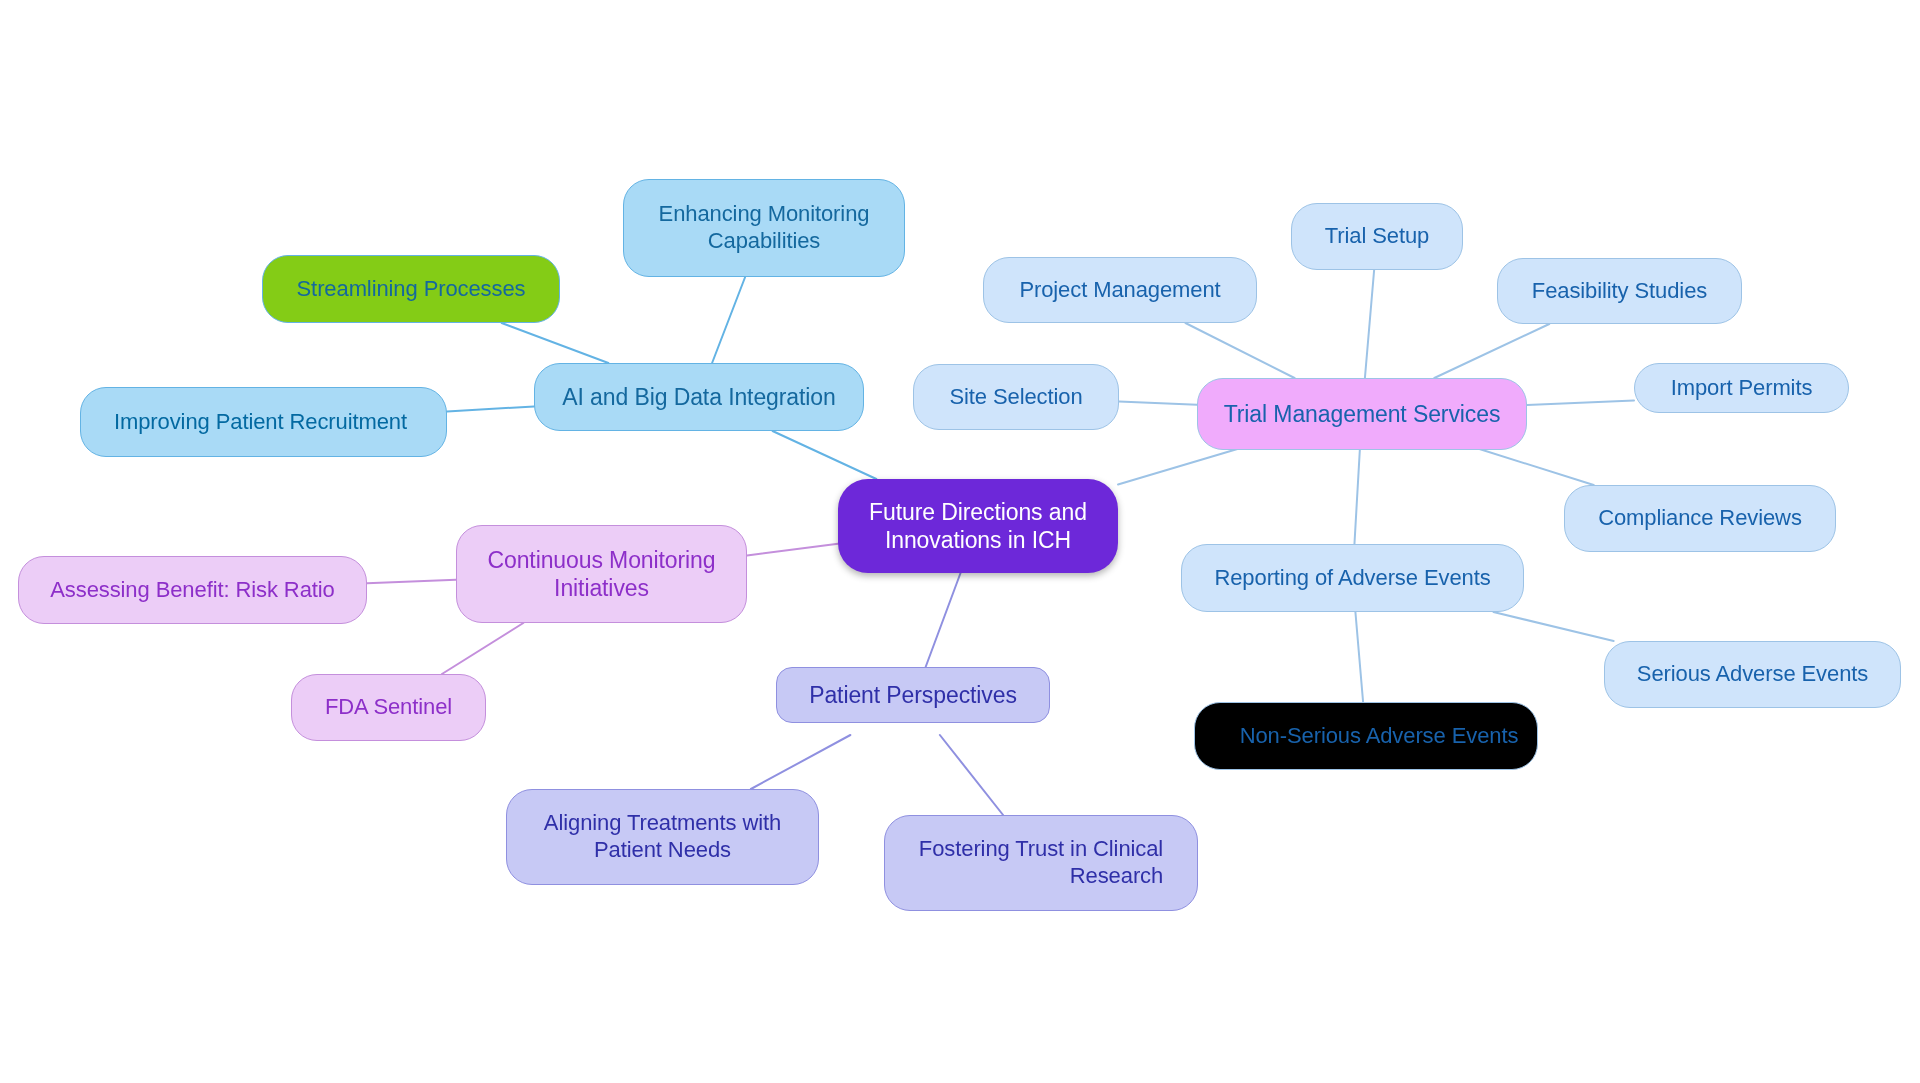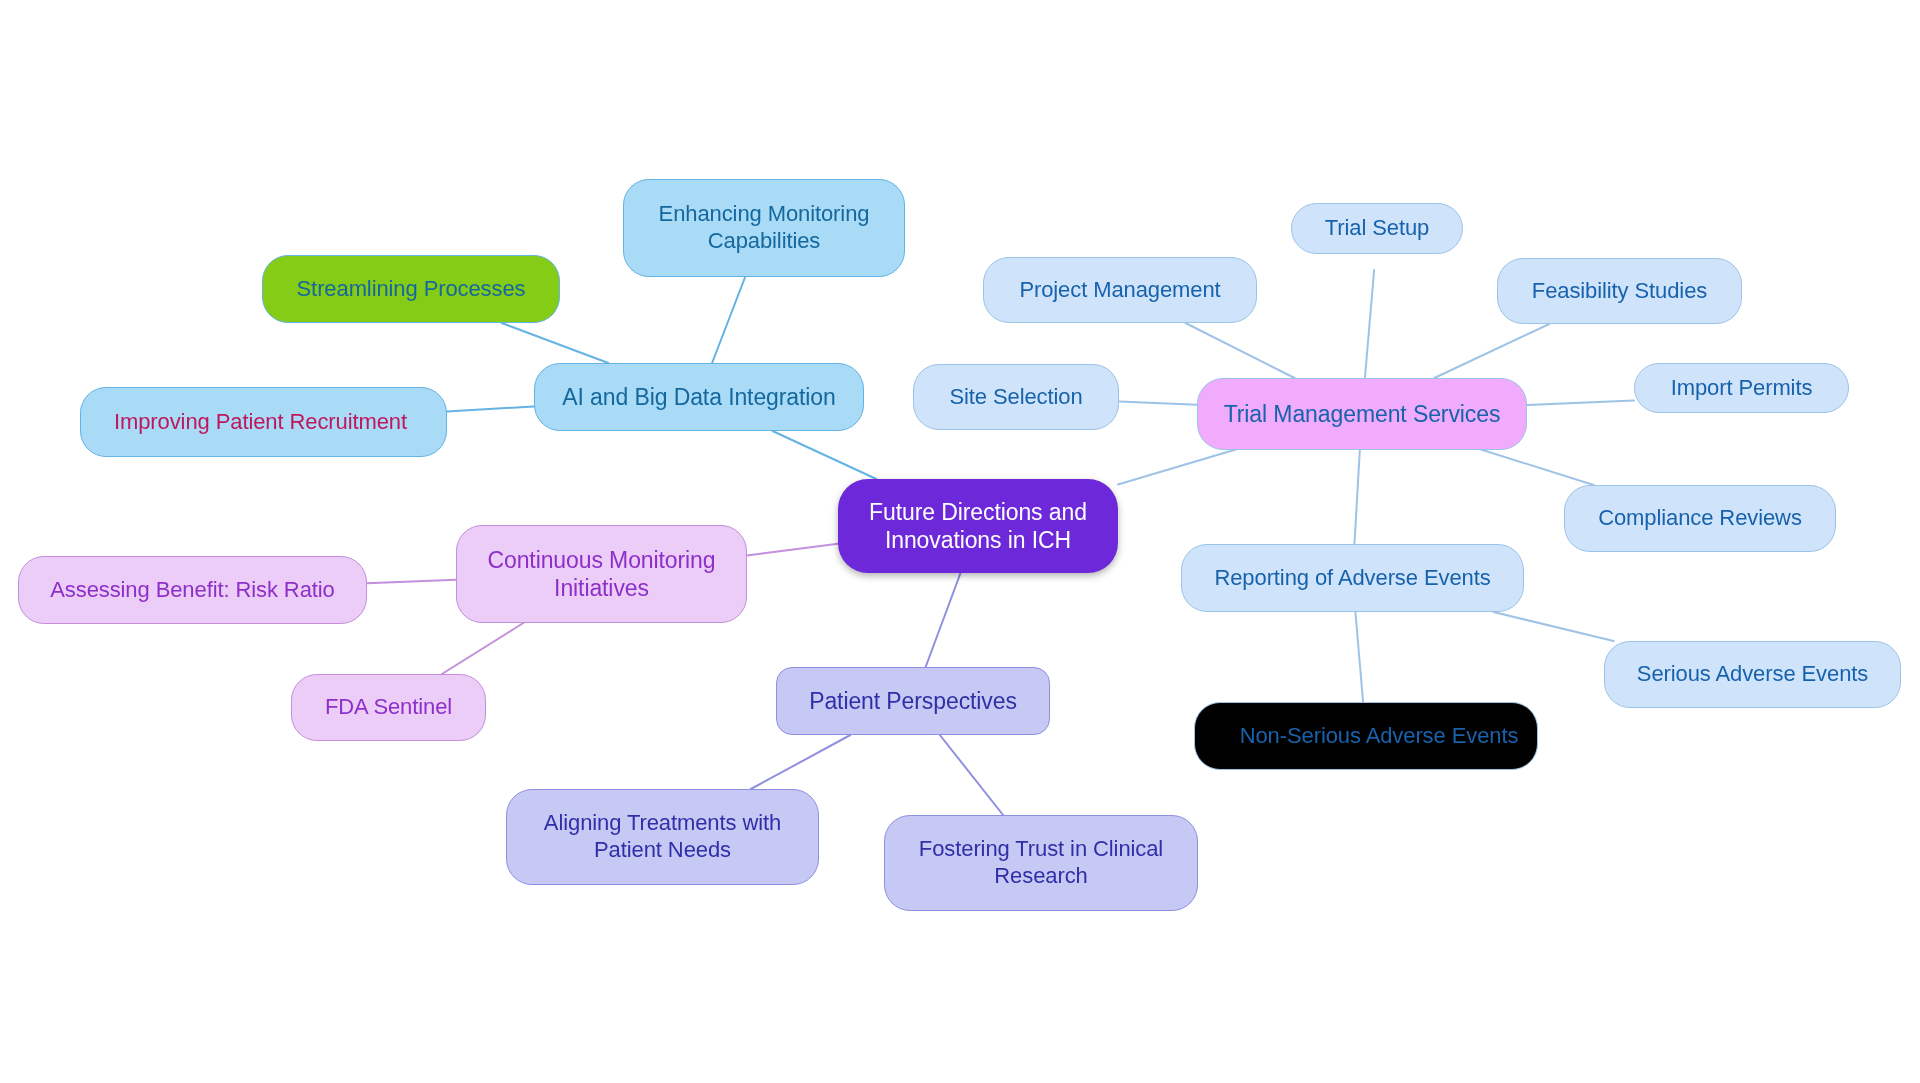--- a/index.html
+++ b/index.html
@@ -78,34 +78,34 @@
       <line x1="850.375" y1="735" x2="750.9117647058823" y2="789" stroke="#8f90e0" stroke-width="2" stroke-linecap="round"></line>
       <line x1="939.8641975308642" y1="735" x2="1003.0740740740741" y2="815" stroke="#8f90e0" stroke-width="2" stroke-linecap="round"></line>
     </svg>
   <div id="node-layer">
       <div class="node node-root" style="left: 838px; top: 479px; width: 280px; height: 94px; background: #6d28d9; border-color: rgb(16, 21, 28); color: rgb(255, 255, 255);">Future Directions and
 Innovations in ICH</div>
       <div class="node node-branch" style="left: 534px; top: 363px; width: 330px; height: 68px; background: rgb(169, 218, 246); border-color: rgb(99, 179, 228); color: rgb(20, 104, 158);">AI and Big Data Integration</div>
       <div class="node node-leaf" style="left: 623px; top: 179px; width: 282px; height: 98px; background: rgb(169, 218, 246); border-color: rgb(99, 179, 228); color: rgb(20, 104, 158);">Enhancing Monitoring
 Capabilities</div>
       <div class="node node-leaf" style="left: 262px; top: 255px; width: 298px; height: 68px; background: #84cc16; border-color: rgb(99, 179, 228); color: rgb(20, 104, 158);">Streamlining Processes</div>
-      <div class="node node-leaf" style="left: 80px; top: 387px; width: 367px; height: 70px; background: rgb(169, 218, 246); border-color: rgb(99, 179, 228); color: #be185d; padding-left: 8px;">Improving Patient Recruitment</div>
+      <div class="node node-leaf" style="left: 80px; top: 387px; width: 367px; height: 70px; background: rgb(169, 218, 246); border-color: rgb(99, 179, 228); color: #0369a1; padding-left: 8px;">Improving Patient Recruitment</div>
       <div class="node node-branch" style="left: 1197px; top: 378px; width: 330px; height: 72px; background: #f0abfc; border-color: rgb(157, 195, 230); color: rgb(24, 98, 172);">Trial Management Services</div>
-      <div class="node node-leaf" style="left: 1291px; top: 203px; width: 172px; height: 51px; background: rgb(207, 228, 251); border-color: rgb(157, 195, 230); color: rgb(24, 98, 172);">Trial Setup</div>
+      <div class="node node-leaf" style="left: 1291px; top: 203px; width: 172px; height: 67px; background: rgb(207, 228, 251); border-color: rgb(157, 195, 230); color: rgb(24, 98, 172);">Trial Setup</div>
       <div class="node node-leaf" style="left: 983px; top: 257px; width: 274px; height: 66px; background: rgb(207, 228, 251); border-color: rgb(157, 195, 230); color: rgb(24, 98, 172); text-align: right;">Project Management</div>
       <div class="node node-leaf" style="left: 1497px; top: 258px; width: 245px; height: 66px; background: rgb(207, 228, 251); border-color: rgb(157, 195, 230); color: rgb(24, 98, 172); text-align: right;">Feasibility Studies</div>
       <div class="node node-leaf" style="left: 913px; top: 364px; width: 206px; height: 66px; background: rgb(207, 228, 251); border-color: rgb(157, 195, 230); color: rgb(24, 98, 172);">Site Selection</div>
       <div class="node node-leaf" style="left: 1634px; top: 363px; width: 215px; height: 50px; background: rgb(207, 228, 251); border-color: rgb(157, 195, 230); color: rgb(24, 98, 172);">Import Permits</div>
       <div class="node node-leaf" style="left: 1564px; top: 485px; width: 272px; height: 67px; background: rgb(207, 228, 251); border-color: rgb(157, 195, 230); color: rgb(24, 98, 172);">Compliance Reviews</div>
       <div class="node node-leaf" style="left: 1181px; top: 544px; width: 343px; height: 68px; background: rgb(207, 228, 251); border-color: rgb(157, 195, 230); color: rgb(24, 98, 172);">Reporting of Adverse Events</div>
       <div class="node node-leaf" style="left: 1604px; top: 641px; width: 297px; height: 67px; background: rgb(207, 228, 251); border-color: rgb(157, 195, 230); color: rgb(24, 98, 172);">Serious Adverse Events</div>
       <div class="node node-leaf" style="left: 1194px; top: 702px; width: 344px; height: 68px; background: #000000; border-color: rgb(157, 195, 230); color: rgb(24, 98, 172); padding-left: 40px;">Non-Serious Adverse Events</div>
       <div class="node node-branch" style="left: 456px; top: 525px; width: 291px; height: 98px; background: rgb(236, 205, 247); border-color: rgb(196, 143, 220); color: rgb(141, 47, 201);">Continuous Monitoring
 Initiatives</div>
       <div class="node node-leaf" style="left: 18px; top: 556px; width: 349px; height: 68px; background: rgb(236, 205, 247); border-color: rgb(196, 143, 220); color: rgb(141, 47, 201);">Assessing Benefit: Risk Ratio</div>
       <div class="node node-leaf" style="left: 291px; top: 674px; width: 195px; height: 67px; background: rgb(236, 205, 247); border-color: rgb(196, 143, 220); color: rgb(141, 47, 201);">FDA Sentinel</div>
-      <div class="node node-branch" style="left: 776px; top: 667px; width: 274px; height: 68px; background: rgb(199, 201, 245); border-color: rgb(143, 144, 224); color: rgb(47, 47, 168); border-radius: 16px;">Patient Perspectives</div>
+      <div class="node node-branch" style="left: 776px; top: 667px; width: 274px; height: 56px; background: rgb(199, 201, 245); border-color: rgb(143, 144, 224); color: rgb(47, 47, 168); border-radius: 16px;">Patient Perspectives</div>
       <div class="node node-leaf" style="left: 506px; top: 789px; width: 313px; height: 96px; background: rgb(199, 201, 245); border-color: rgb(143, 144, 224); color: rgb(47, 47, 168);">Aligning Treatments with
 Patient Needs</div>
-      <div class="node node-leaf" style="left: 884px; top: 815px; width: 314px; height: 96px; background: rgb(199, 201, 245); border-color: rgb(143, 144, 224); color: rgb(47, 47, 168);">Fostering Trust in Clinical
+      <div class="node node-leaf" style="left: 884px; top: 815px; width: 314px; height: 96px; background: rgb(199, 201, 245); border-color: rgb(143, 144, 224); color: rgb(47, 47, 168); text-align: right;">Fostering Trust in Clinical
 Research</div>
     </div>
 </div>
 
 </body></html>

